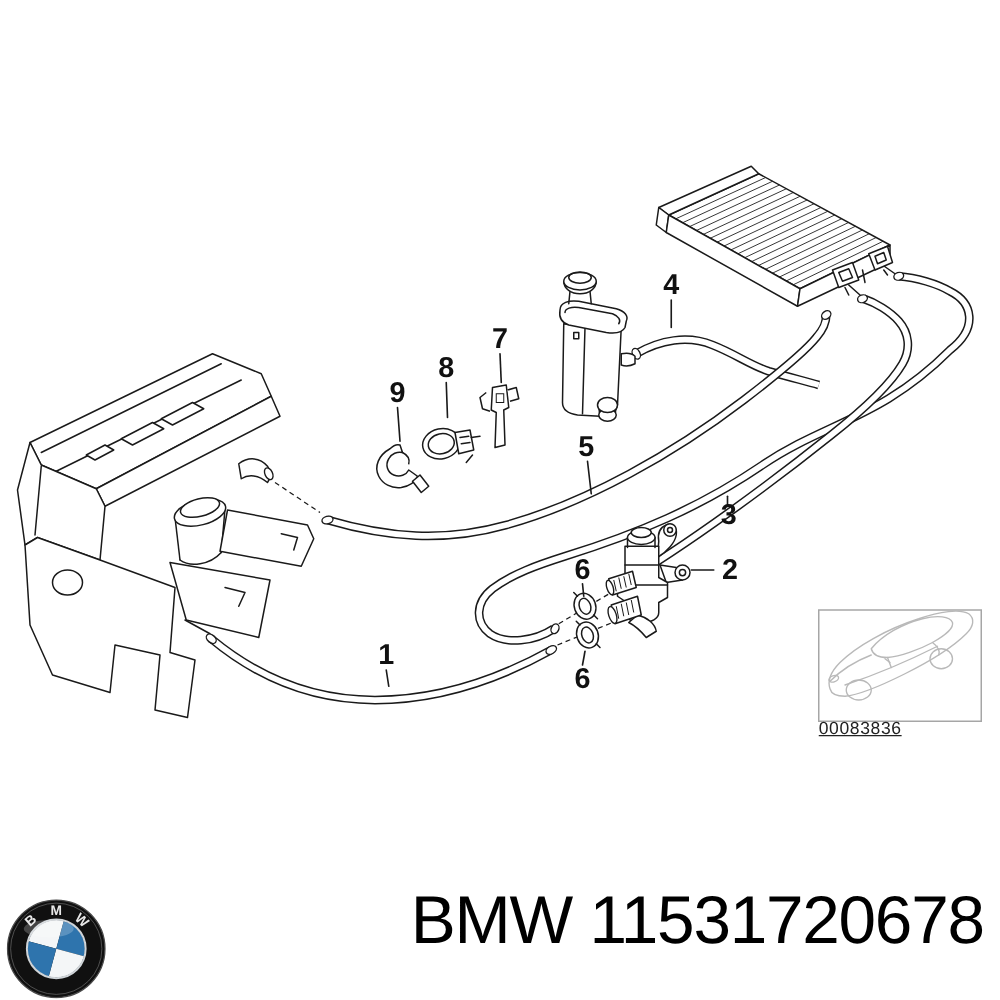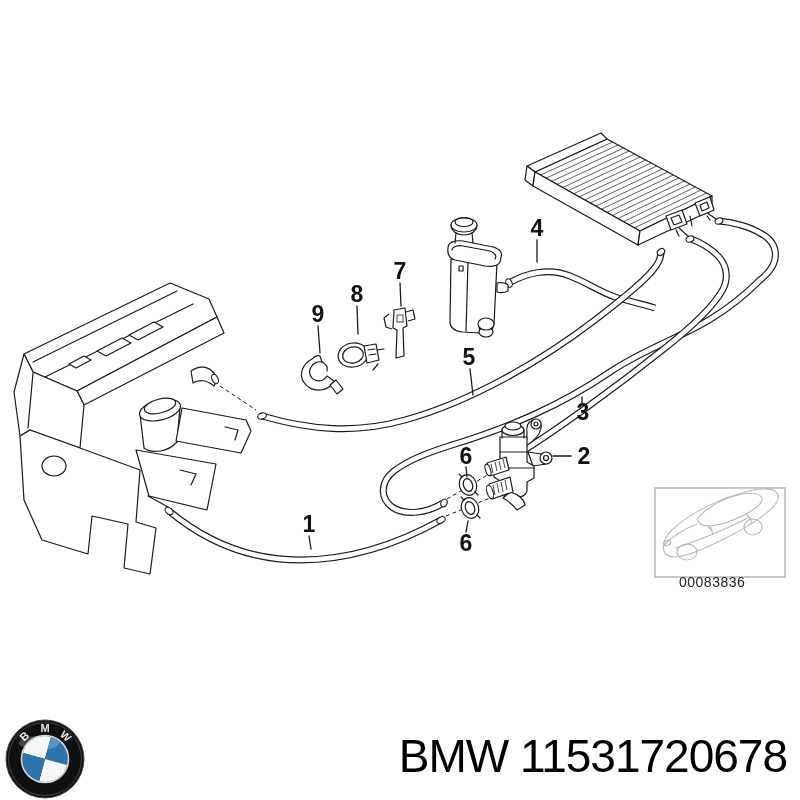--- a/index.html
+++ b/index.html
@@ -10,22 +10,22 @@
   .lnw{fill:#fff;stroke:var(--line,#1a1a1a);stroke-width:1.2;stroke-linejoin:round;}
   .thin{fill:none;stroke:var(--line,#1a1a1a);stroke-width:0.8;}
   .dash{fill:none;stroke:var(--line,#1a1a1a);stroke-width:1;stroke-dasharray:4 3;}
   .hose-o{fill:none;stroke:var(--line,#1a1a1a);stroke-width:7;stroke-linecap:butt;stroke-linejoin:round;}
   .hose-i{fill:none;stroke:#fff;stroke-width:4.6;stroke-linecap:butt;stroke-linejoin:round;}
   .cap{fill:#fff;stroke:var(--line,#1a1a1a);stroke-width:1.1;}
   .leader{fill:none;stroke:var(--line,#1a1a1a);stroke-width:1.3;stroke-linecap:round;}
   .car{fill:none;stroke:var(--thumb,#b9b9b9);stroke-width:1.1;stroke-linejoin:round;stroke-linecap:round;}
   .callout{position:absolute;transform:translate(-50%,-50%);font-weight:bold;font-size:23px;
            color:#111;line-height:1;letter-spacing:0;}
-  #thumb-code{position:absolute;left:679px;top:574px;font-size:14px;color:#222;letter-spacing:.5px;}
-  #footer-part{position:absolute;right:13px;top:733px;font-size:46px;color:#000;letter-spacing:-1px;
+  #thumb-code{position:absolute;left:655px;top:574px;font-size:14px;color:#222;letter-spacing:.5px;text-decoration:underline;}
+  #footer-part{position:absolute;right:13px;top:709px;font-size:54px;color:#000;letter-spacing:-1px;
                white-space:nowrap;line-height:1;}
   #bmw-logo{position:absolute;left:5px;top:719px;}
 </style>
 </head>
 <body>
 
 <div id="stage" style="--line: #1a1a1a; --thumb: #b9b9b9;">
 
   <svg id="diagram-svg" width="800" height="700" viewBox="0 0 800 700">
 

